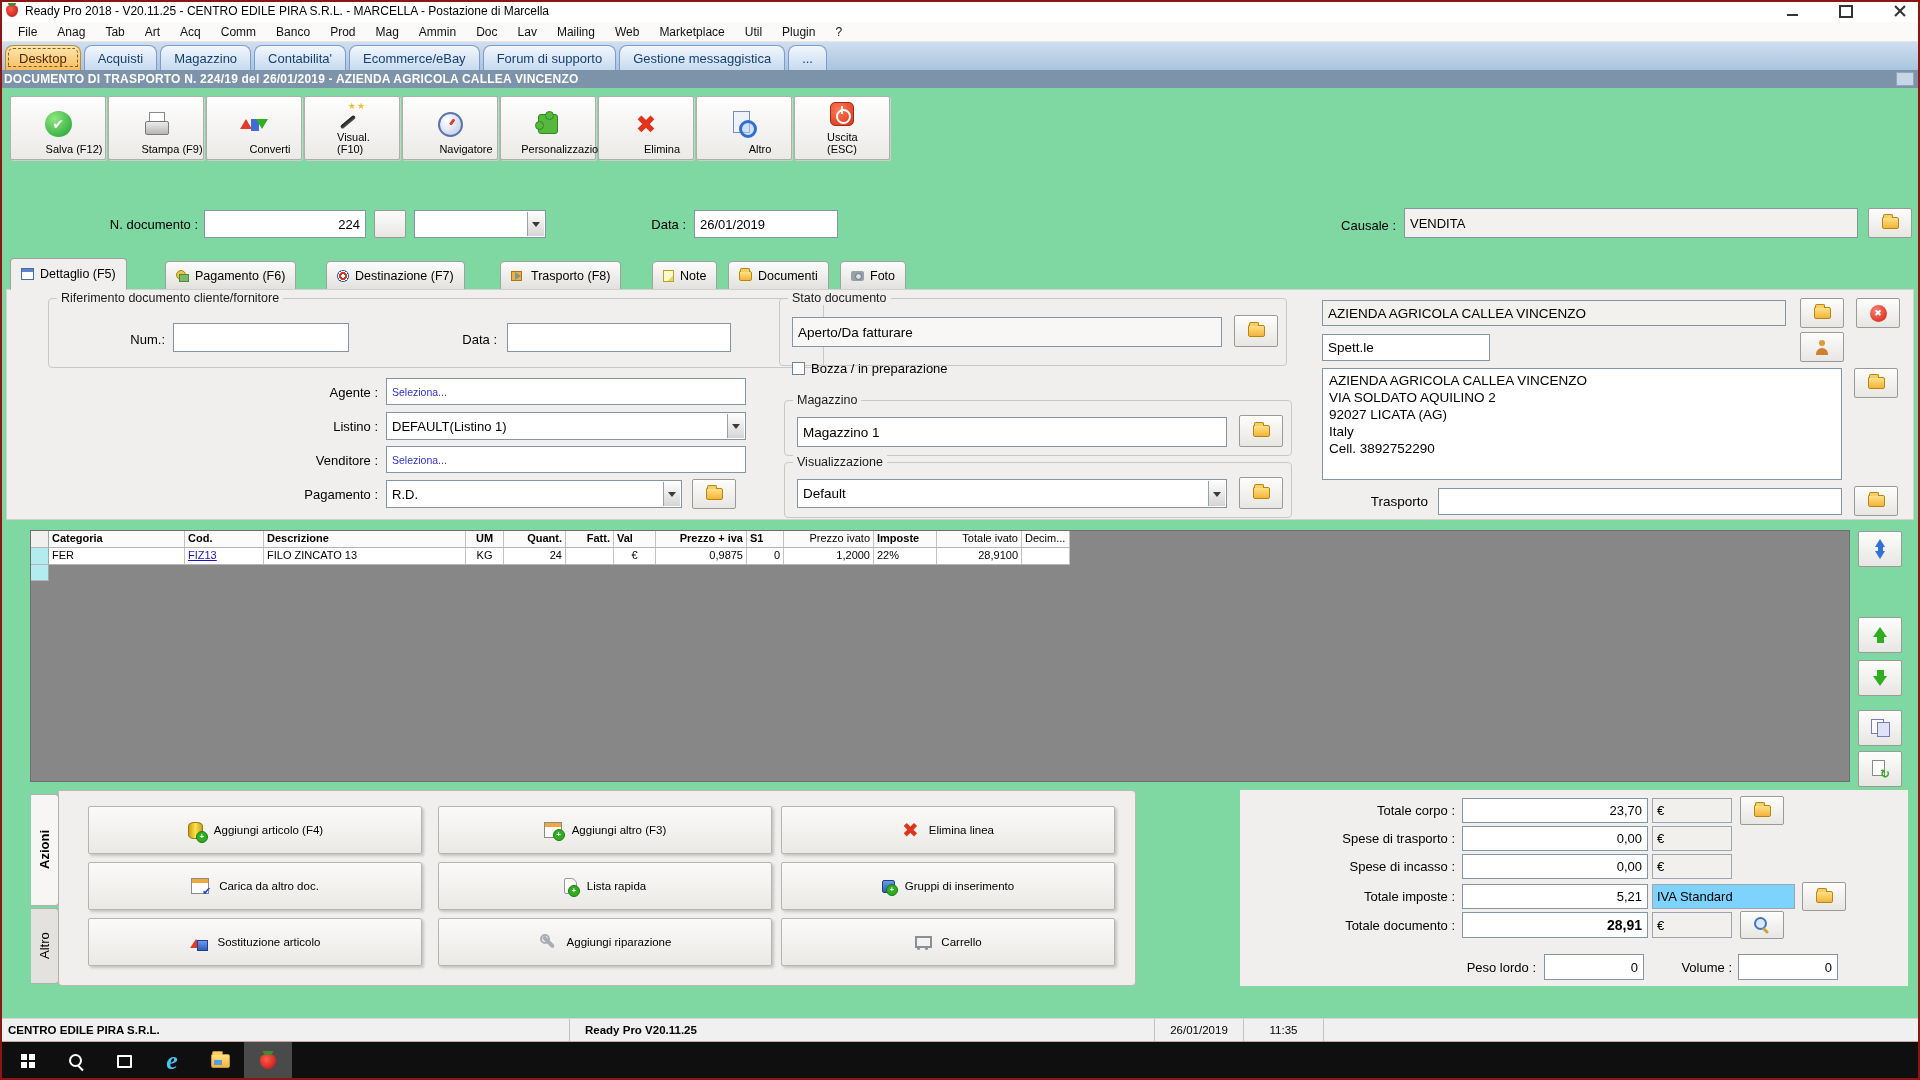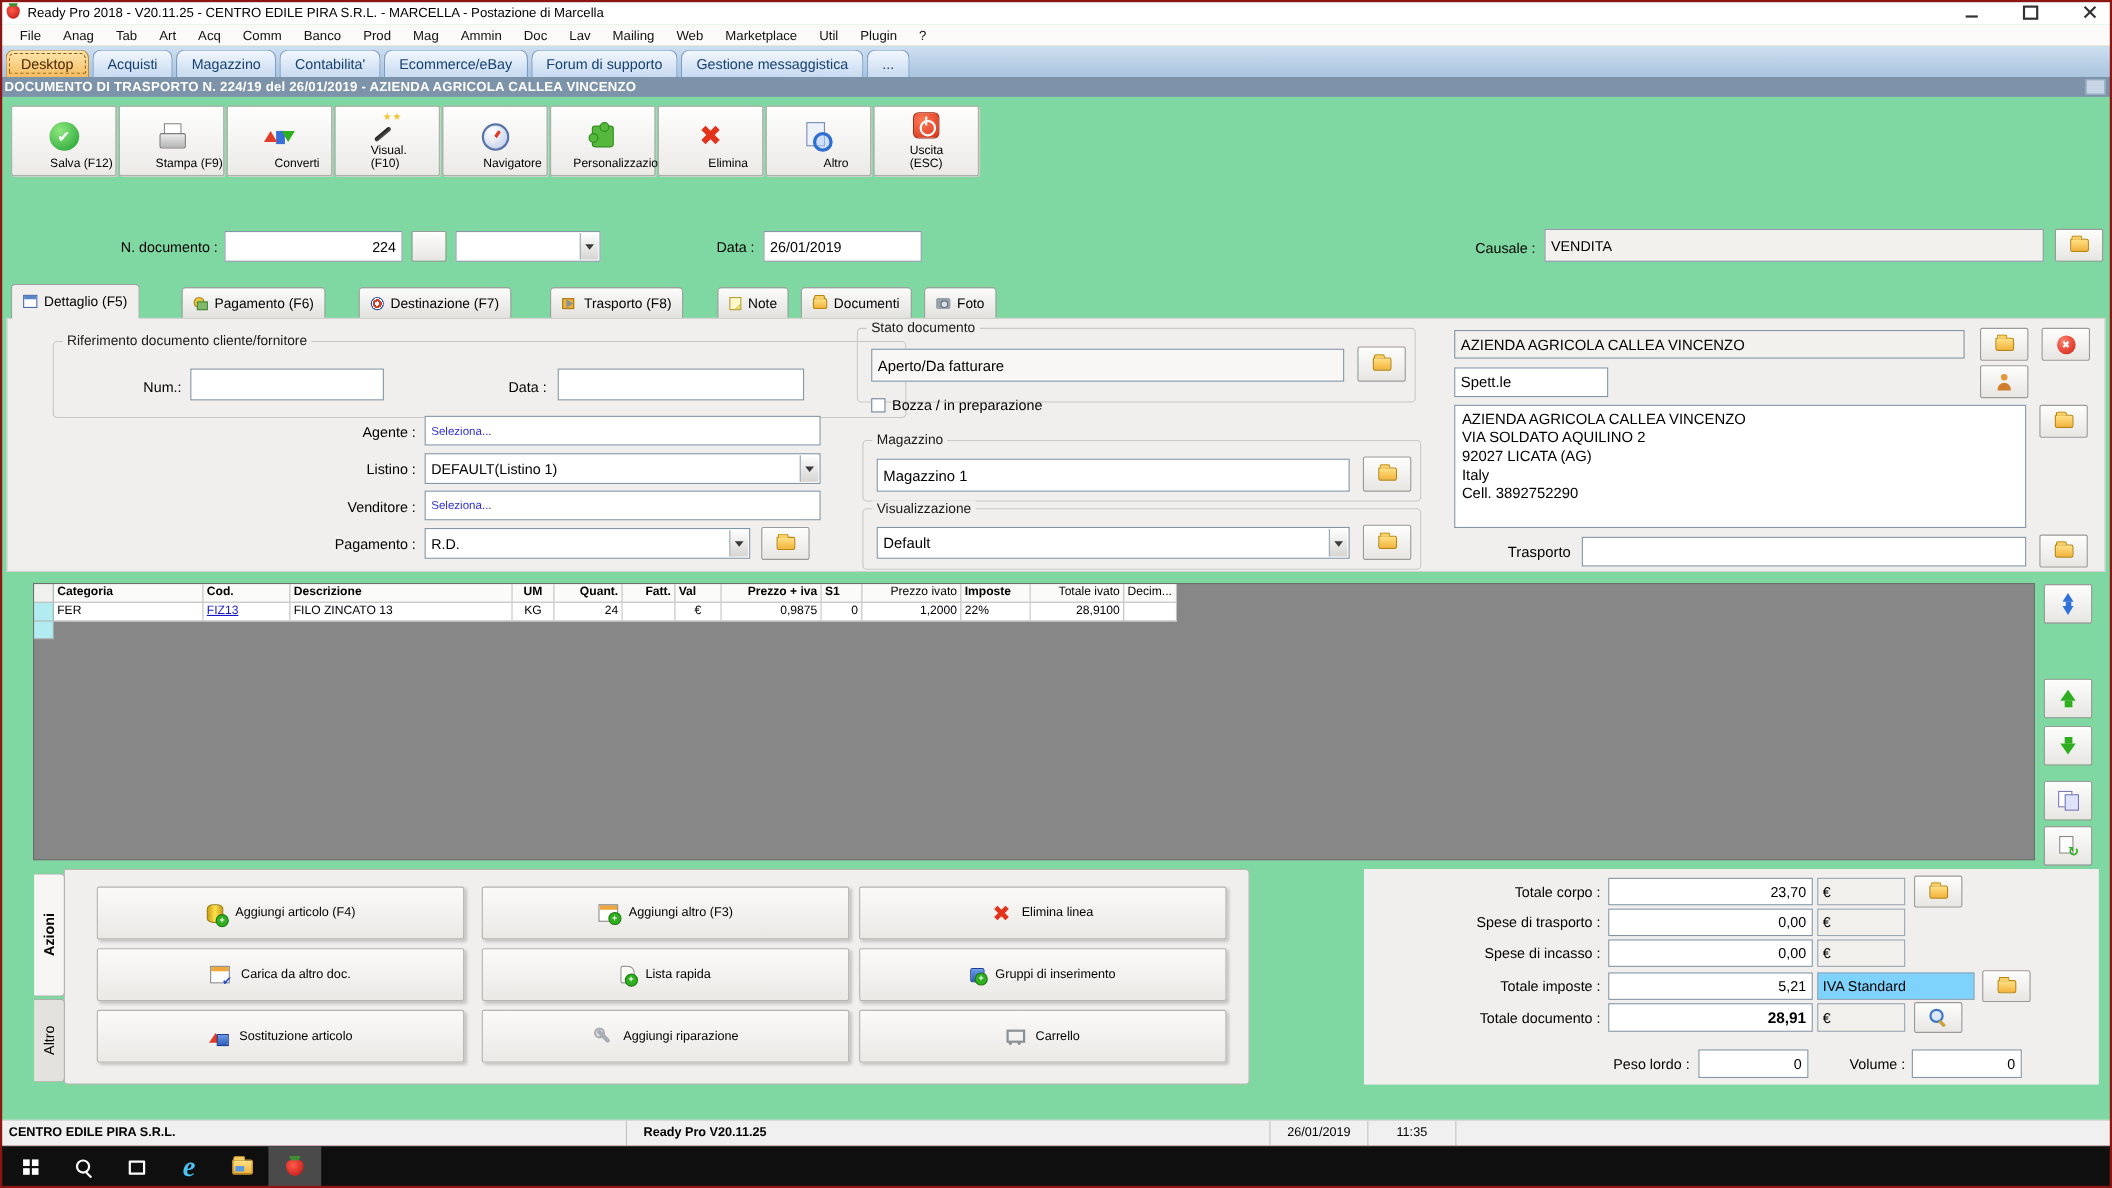--- a/index.html
+++ b/index.html
@@ -373,21 +373,21 @@
     <span class="fold" style="width:13px;height:10px"></span>
       <span>Documenti</span>
     </div>
   <div class="dtab" style="left:840px">
     <span class="d-foto"></span>
       <span>Foto</span>
     </div>
 
   <div class="abs" style="left:6px;top:289px;width:1908px;height:231px;background:#f0efed;border:1px solid #d2d1ce;z-index:2"></div>
 
-  <div class="fieldset" style="left:48px;top:310px;width:776px;height:70px;z-index:3">
+  <div class="fieldset" style="left:48px;top:298px;width:776px;height:70px;z-index:3">
     <span class="legend">Riferimento documento cliente/fornitore</span>
     <div class="abs lbl" style="left:12px;top:26px;width:104px;height:28px">Num.:</div>
     <div class="abs inp" style="left:124px;top:24px;width:176px;height:29px"></div>
     <div class="abs lbl" style="left:352px;top:26px;width:96px;height:28px">Data :</div>
     <div class="abs inp" style="left:458px;top:24px;width:224px;height:29px"></div>
   </div>
   <div class="abs lbl" style="left:100px;top:379px;width:278px;height:27px;z-index:3">Agente :</div>
   <div class="abs inp" style="left:386px;top:378px;width:360px;height:27px;z-index:3">
     <span class="sel-text">Seleziona...</span>
     </div>
@@ -438,21 +438,21 @@
       </div>
   </div>
 
   <div class="abs inp ro" style="left:1322px;top:300px;width:464px;height:26px;z-index:3;font-size:13.5px">AZIENDA AGRICOLA CALLEA VINCENZO</div>
   <div class="abs b3" style="left:1800px;top:298px;width:44px;height:30px;z-index:3">
       <span class="fold"></span>
     </div>
   <div class="abs b3" style="left:1856px;top:298px;width:44px;height:30px;z-index:3">
       <span class="ic-delred"></span>
     </div>
-  <div class="abs inp" style="left:1322px;top:334px;width:140px;height:27px;z-index:3;font-size:13.5px">Spett.le</div>
+  <div class="abs inp" style="left:1322px;top:334px;width:168px;height:27px;z-index:3;font-size:13.5px">Spett.le</div>
   <div class="abs b3" style="left:1800px;top:332px;width:44px;height:30px;z-index:3">
       <span class="ic-person"></span>
     </div>
   <div class="abs" style="left:1322px;top:368px;width:520px;height:112px;z-index:3;background:#fff;border:1px solid #8396a5;font-size:13.5px;line-height:17px;padding:3px 6px;white-space:pre-line">AZIENDA AGRICOLA CALLEA VINCENZO
 VIA SOLDATO AQUILINO 2
 92027 LICATA (AG)
 Italy
 Cell. 3892752290</div>
   <div class="abs b3" style="left:1854px;top:368px;width:44px;height:30px;z-index:3">
       <span class="fold"></span>

